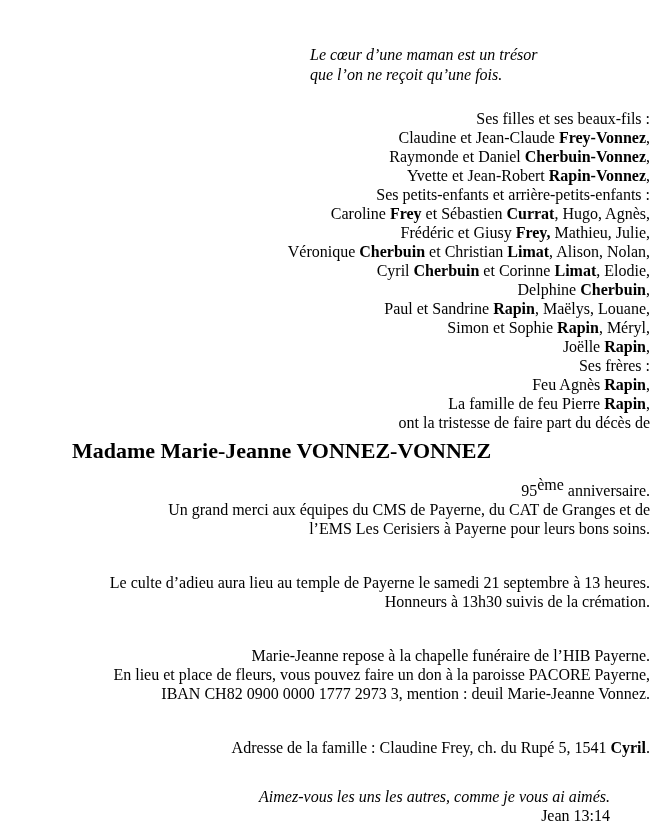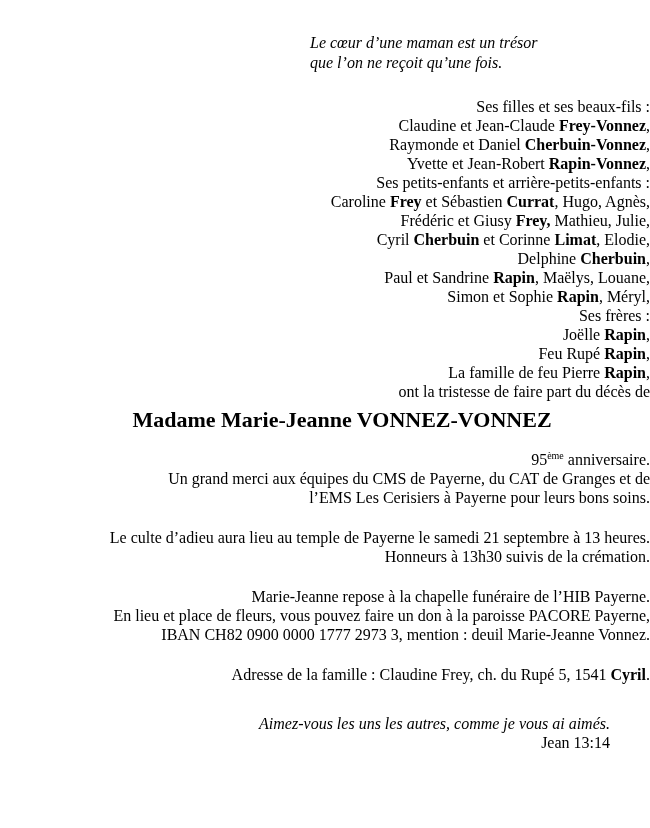--- a/index.html
+++ b/index.html
@@ -8,44 +8,44 @@
     height: 828px;
     background: #ffffff;
     color: #000000;
     font-family: "Liberation Serif", "DejaVu Serif", serif;
     font-size: 16px;
     line-height: 19px;
     overflow: hidden;
     position: relative;
   }
   .top-quote {
-    margin: 33px 0 0 310px;
+    margin: 45px 0 0 310px;
     font-style: italic;
     line-height: 20px;
     white-space: nowrap;
   }
   .family {
     margin: 24px 0 0 72px;
     white-space: nowrap;
   }
   .line { white-space: nowrap; text-align: right; }
   .indent { padding-left: 18px; }
   .b { font-weight: bold; }
   .title {
     margin: 7px 38px 16px 72px;
     font-size: 22px;
     line-height: 24px;
     font-weight: bold;
-    text-align: center;
+    text-align: left;
     white-space: nowrap;
   }
   .paragraphs { margin-left: 72px; }
-  .para { margin-top: 21px; }
+  .para { margin-top: 35px; }
   .para:first-child { margin-top: 18px; }
-  sup { font-size: 10px; vertical-align: super; line-height: 0; }
+  sup { font-size: 16px; vertical-align: super; line-height: 0; }
   .bottom-quote {
     margin: 30px 40px 0 6px;
     text-align: right;
     white-space: nowrap;
   }
   .bottom-quote .q { font-style: italic; }
 </style>
 </head>
 <body>
 
@@ -57,27 +57,28 @@
   </div>
 
   <div class="family">
       <div class="line"><span>Ses filles et ses beaux-fils :</span></div>
       <div class="line indent"><span>Claudine et Jean-Claude </span><span class="b">Frey-Vonnez</span><span>,</span></div>
       <div class="line indent"><span>Raymonde et Daniel </span><span class="b">Cherbuin-Vonnez</span><span>,</span></div>
       <div class="line indent"><span>Yvette et Jean-Robert </span><span class="b">Rapin-Vonnez</span><span>,</span></div>
       <div class="line"><span>Ses petits-enfants et arrière-petits-enfants :</span></div>
       <div class="line indent"><span>Caroline </span><span class="b">Frey</span><span> et Sébastien </span><span class="b">Currat</span><span>, Hugo, Agnès,</span></div>
       <div class="line indent"><span>Frédéric et Giusy </span><span class="b">Frey,</span><span> Mathieu, Julie,</span></div>
+      <div class="line indent"><span>Véronique </span><span class="b">Cherbuin</span><span> et Christian </span><span class="b">Limat</span><span>, Alison, Nolan,</span></div>
       <div class="line indent"><span>Cyril </span><span class="b">Cherbuin</span><span> et Corinne </span><span class="b">Limat</span><span>, Elodie,</span></div>
       <div class="line indent"><span>Delphine </span><span class="b">Cherbuin</span><span>,</span></div>
       <div class="line indent"><span>Paul et Sandrine </span><span class="b">Rapin</span><span>, Maëlys, Louane,</span></div>
       <div class="line indent"><span>Simon et Sophie </span><span class="b">Rapin</span><span>, Méryl,</span></div>
+      <div class="line indent"><span>Joëlle </span><span class="b">Rapin</span><span>,</span></div>
       <div class="line"><span>Ses frères :</span></div>
-      <div class="line indent"><span>Joëlle </span><span class="b">Rapin</span><span>,</span></div>
-      <div class="line indent"><span>Feu Rupé </span><span class="b">Rapin</span><span>,</span></div>
+      <div class="line indent"><span>Feu Agnès </span><span class="b">Rapin</span><span>,</span></div>
       <div class="line indent"><span>La famille de feu Pierre </span><span class="b">Rapin</span><span>,</span></div>
       <div class="line"><span>ont la tristesse de faire part du décès de</span></div>
     </div>
 
   <div class="title">Madame Marie-Jeanne VONNEZ-VONNEZ</div>
 
   <div class="paragraphs">
       <div class="para">
         <div class="line"><span>95</span><sup>ème</sup><span> anniversaire.</span></div>
         <div class="line"><span>Un grand merci aux équipes du CMS de Payerne, du CAT de Granges et de</span></div>

